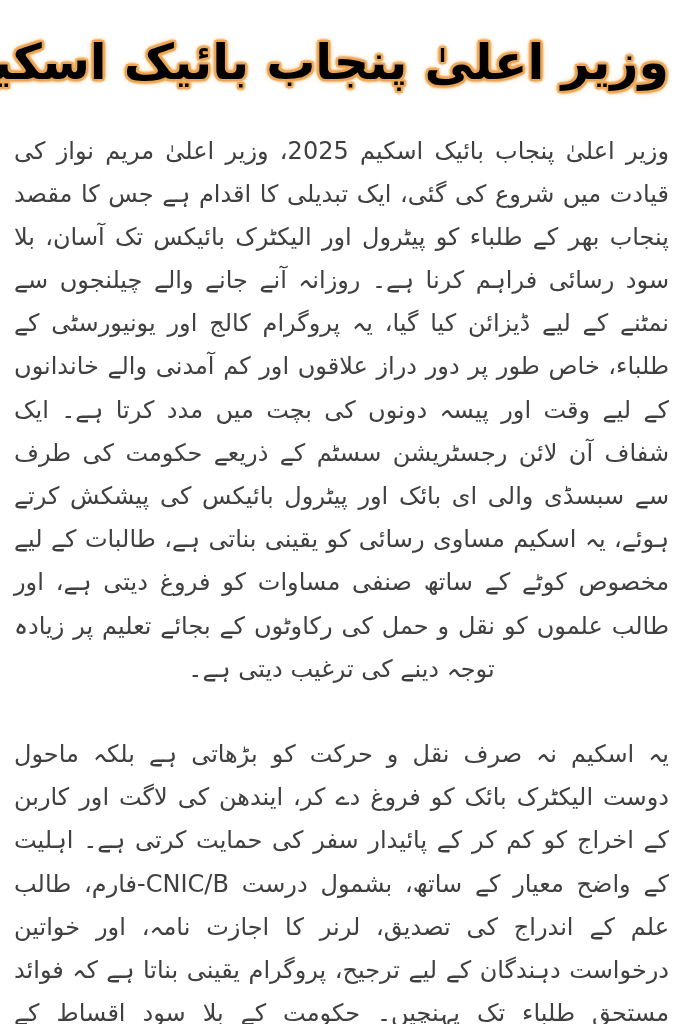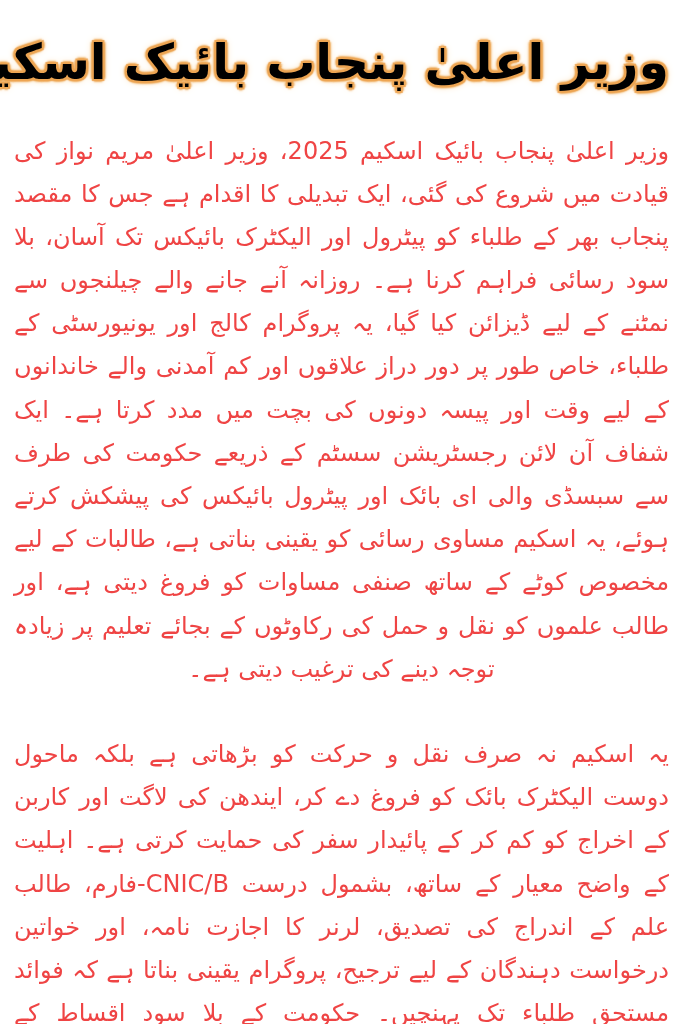--- a/index.html
+++ b/index.html
@@ -43,21 +43,21 @@
   }
   .body-text {
     direction: rtl;
   }
   .para {
     margin: 0 0 42px 0;
     font-size: 24px;
     line-height: 1.8;
     text-align: justify;
     text-align-last: center; 
-    color: #ef4444;
+    color: #404040;
   }
   .para:last-child {
     margin-bottom: 0;
   }
 </style>
 </head>
 <body>
 
 <div class="page">
   <h1 class="title">وزیر اعلیٰ پنجاب بائیک اسکیم 2025</h1>

